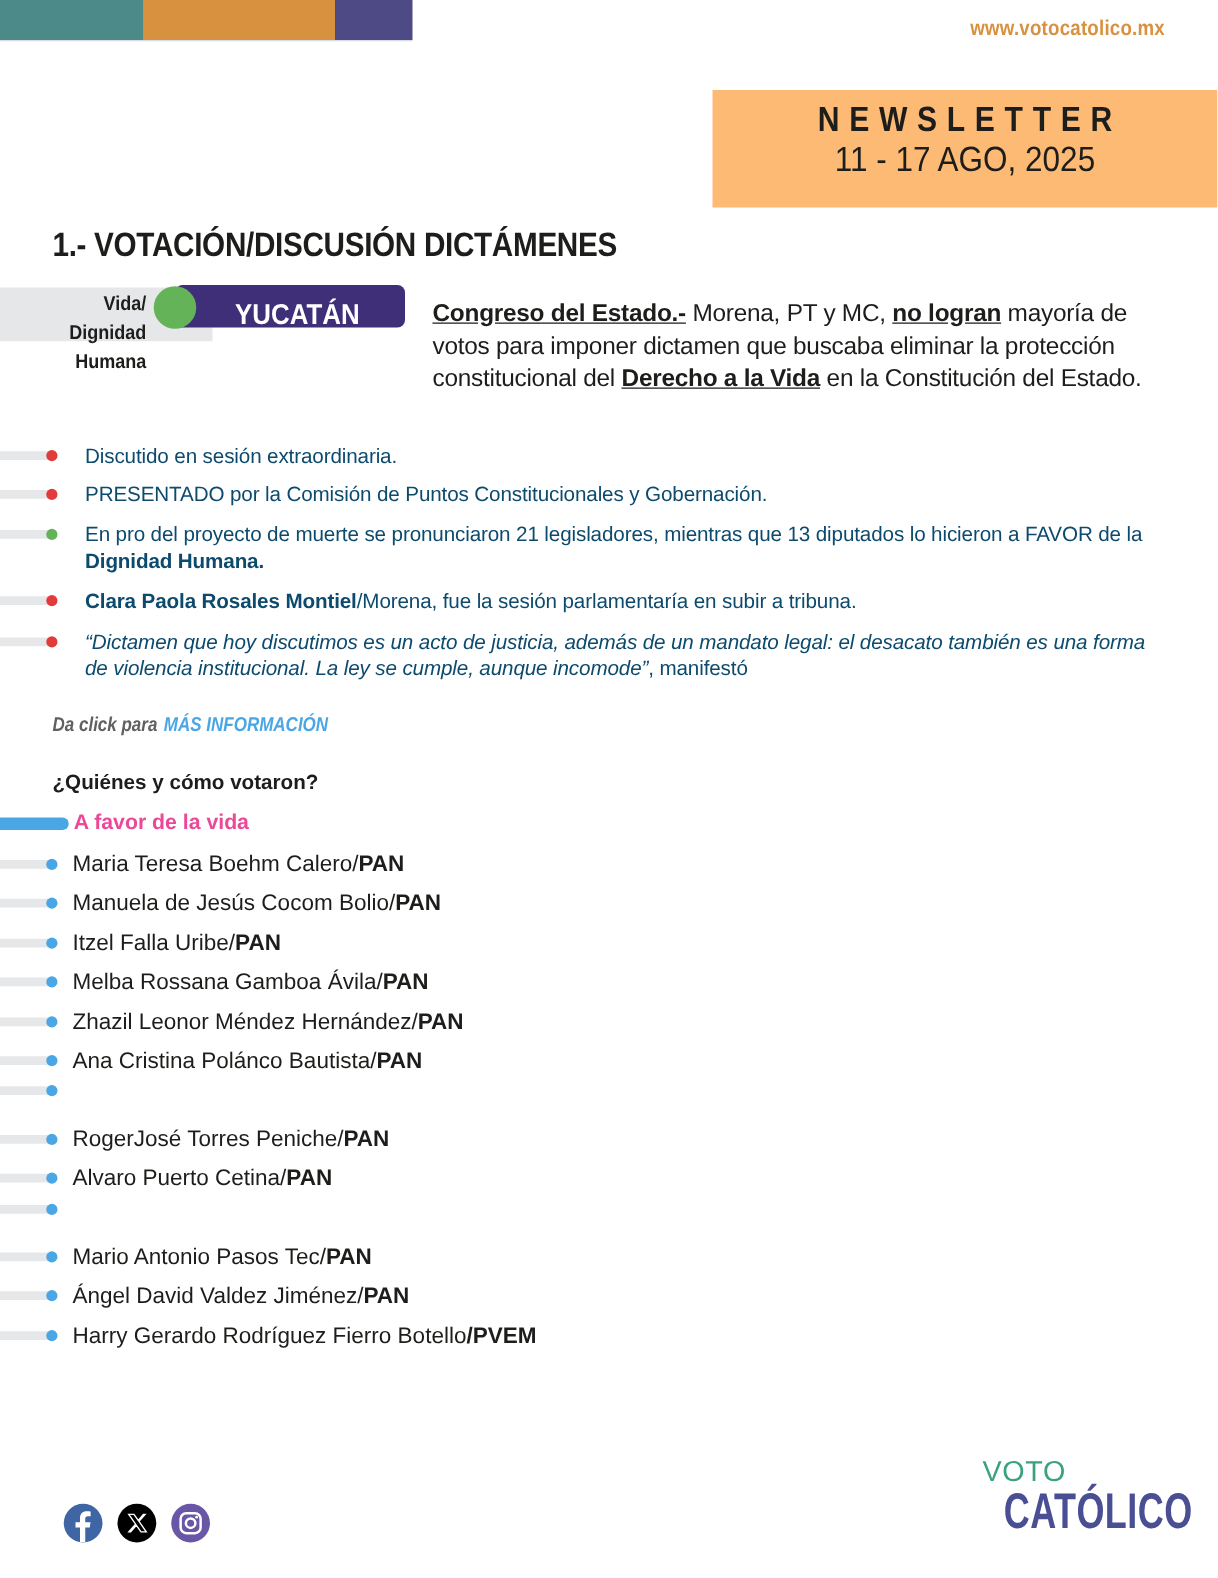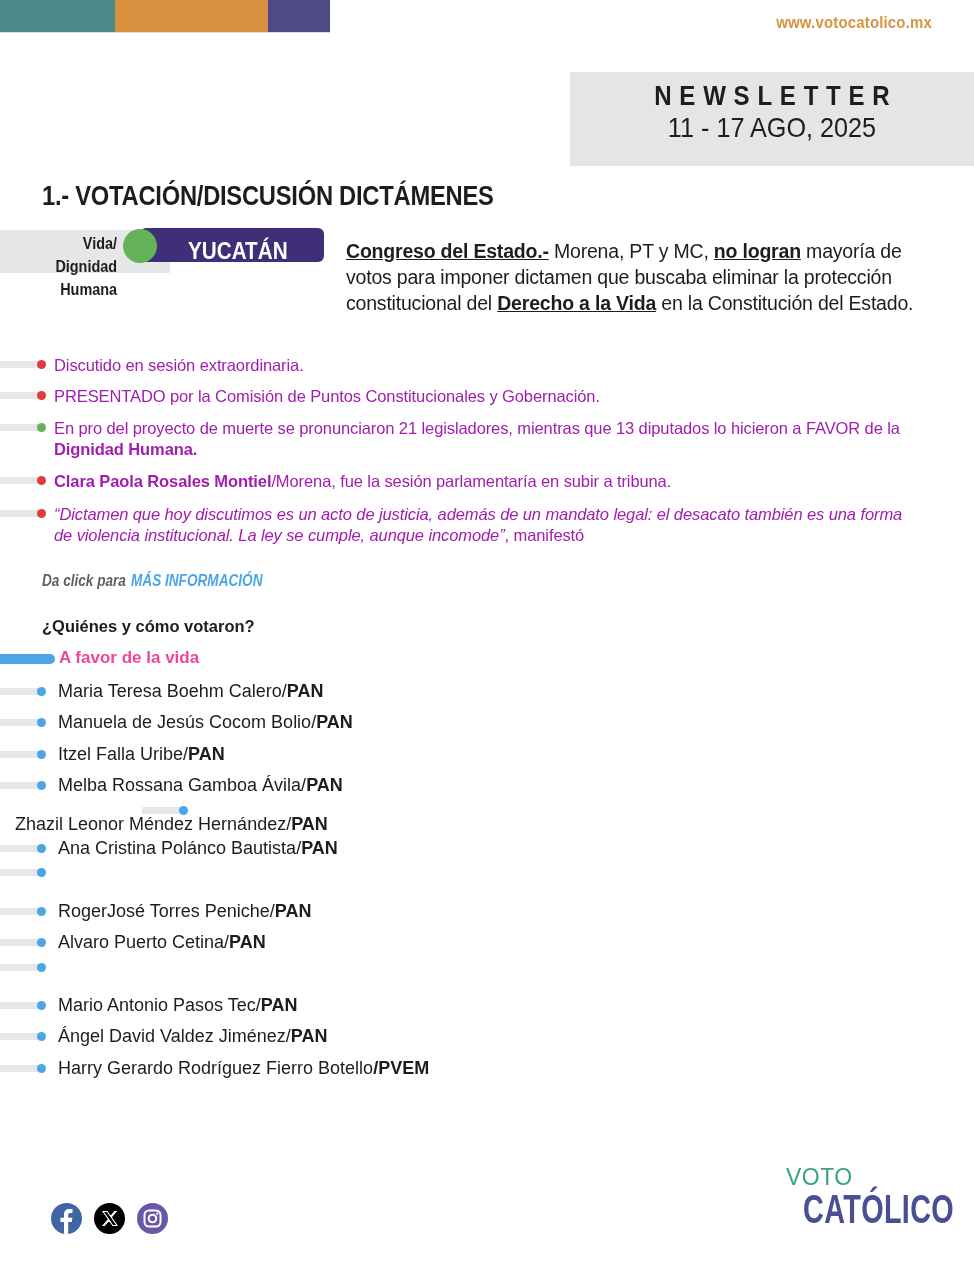--- a/index.html
+++ b/index.html
@@ -7,39 +7,39 @@
   body { position: relative; font-family: "Liberation Sans", sans-serif; color: #1d1d1b; }
 
   .topbars { position: absolute; left: 0; top: 0; height: 32px; display: flex; }
   .topbars .b1 { width: 115px; background: #4b8a88; }
   .topbars .b2 { width: 153px; background: #d8923f; }
   .topbars .b3 { width: 62px; background: #4e4a85; }
   .topbars-line { position: absolute; left: 0; top: 32px; width: 330px; height: 1px; background: #d6dde4; }
 
   .website { position: absolute; right: 42px; top: 13px; color: #d8923f; font-weight: bold; font-size: 17px; letter-spacing: 0.2px; font-family: "Liberation Sans Narrow", "Liberation Sans", sans-serif; transform: scaleX(0.88); transform-origin: right center; }
 
-  .newsletter-box { position: absolute; left: 570px; top: 72px; width: 404px; height: 94px; background: #e5e5e5; text-align: center; }
+  .newsletter-box { position: absolute; left: 570px; top: 72px; width: 404px; height: 94px; background: #fdba74; text-align: center; }
   .newsletter-box .nl-title { position: absolute; left: 0; right: 0; top: 8px; font-size: 28px; font-weight: bold; letter-spacing: 9px; color: #1d1d1b; padding-left: 9px; transform: scaleX(0.86); }
   .newsletter-box .nl-date { position: absolute; left: 0; right: 0; top: 40px; font-size: 28px; color: #1d1d1b; transform: scaleX(0.9); }
 
   .section-title { position: absolute; left: 42px; top: 181px; font-size: 27px; font-weight: bold; color: #1d1d1b; letter-spacing: -0.3px; transform: scaleX(0.88); transform-origin: left center; }
 
   .cat-band { position: absolute; left: 0; top: 230px; width: 170px; height: 43px; background: #e6e7e8; }
   .cat-label { position: absolute; left: 20px; top: 232px; width: 97px; text-align: right; font-size: 16px; font-weight: bold; line-height: 23px; color: #1d1d1b; transform: scaleX(0.9); transform-origin: right center; }
   .state-pill { position: absolute; left: 140px; top: 228px; width: 184px; height: 34px; background: #3f2f78; border-radius: 6px; }
   .state-pill .state-name { position: absolute; left: 48px; top: 10px; color: #ffffff; font-size: 23px; font-weight: bold; transform: scaleX(0.9); transform-origin: left center; }
   .green-dot { position: absolute; left: 123px; top: 229px; width: 34px; height: 34px; border-radius: 50%; background: #64b359; }
 
   .lead { position: absolute; left: 346px; top: 238px; width: 580px; font-size: 19.5px; line-height: 26px; color: #1d1d1b; letter-spacing: -0.2px; }
   .lead b { font-weight: bold; text-decoration: underline; }
 
   .bullet-row { position: absolute; left: 0; display: flex; align-items: flex-start; }
   .bullet-row .rail { width: 43px; height: 7px; background: #e6e7e8; border-radius: 0 4px 4px 0; margin-top: 6px; position: relative; }
   .bullet-row .dot { position: absolute; right: -3px; top: -1px; width: 9px; height: 9px; border-radius: 50%; }
-  .bullet-row .txt { margin-left: 11px; font-size: 16.5px; line-height: 21px; color: #a21caf; width: 860px; letter-spacing: -0.1px; }
+  .bullet-row .txt { margin-left: 25px; font-size: 16.5px; line-height: 21px; color: #0c4a6e; width: 860px; letter-spacing: -0.1px; }
   .dot.red { background: #e23b3b; }
   .dot.green { background: #64b359; }
 
   .more-info { position: absolute; left: 42px; top: 572px; font-size: 16px; font-style: italic; font-weight: bold; color: #606060; transform: scaleX(0.85); transform-origin: left center; }
   .more-info a { color: #4aa6e5; text-decoration: none; margin-left: 6px; }
 
   .who-voted { position: absolute; left: 42px; top: 617px; font-size: 16.5px; font-weight: bold; color: #1d1d1b; }
 
   .favor-bar { position: absolute; left: 0; top: 654px; width: 55px; height: 10px; background: #4aa6e5; border-radius: 0 5px 5px 0; }
   .favor-title { position: absolute; left: 59px; top: 648px; font-size: 17px; font-weight: bold; color: #ec4899; }
@@ -152,21 +152,21 @@
         <span class="dot"></span>
       </div>
       <div class="txt"><span>Itzel Falla Uribe/</span><span class="party">PAN</span></div>
     </div>
     <div class="voter-row" style="top: 775.2px;">
       <div class="rail">
         <span class="dot"></span>
       </div>
       <div class="txt"><span>Melba Rossana Gamboa Ávila/</span><span class="party">PAN</span></div>
     </div>
-    <div class="voter-row" style="top: 806.6px; flex-direction: column;">
+    <div class="voter-row" style="top: 806.6px;">
       <div class="rail">
         <span class="dot"></span>
       </div>
       <div class="txt"><span>Zhazil Leonor Méndez Hernández/</span><span class="party">PAN</span></div>
     </div>
     <div class="voter-row" style="top: 838px;">
       <div class="rail">
         <span class="dot"></span>
       </div>
       <div class="txt"><span>Ana Cristina Polánco Bautista/</span><span class="party">PAN</span></div>

